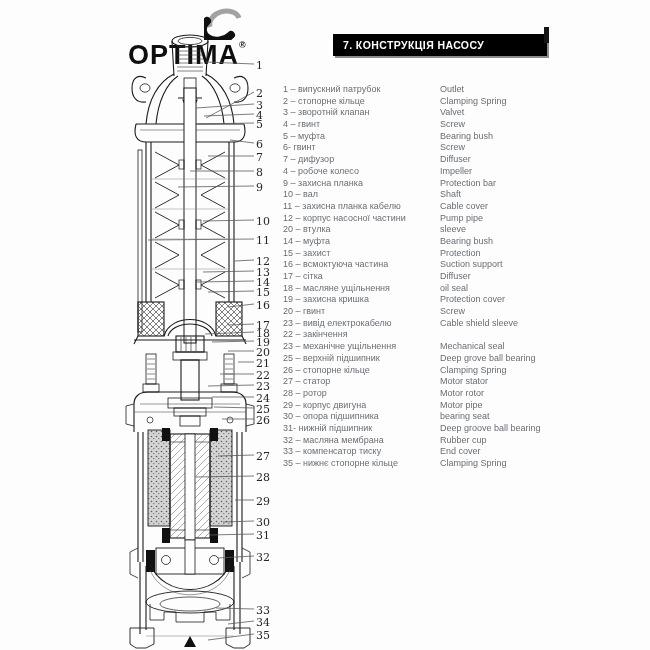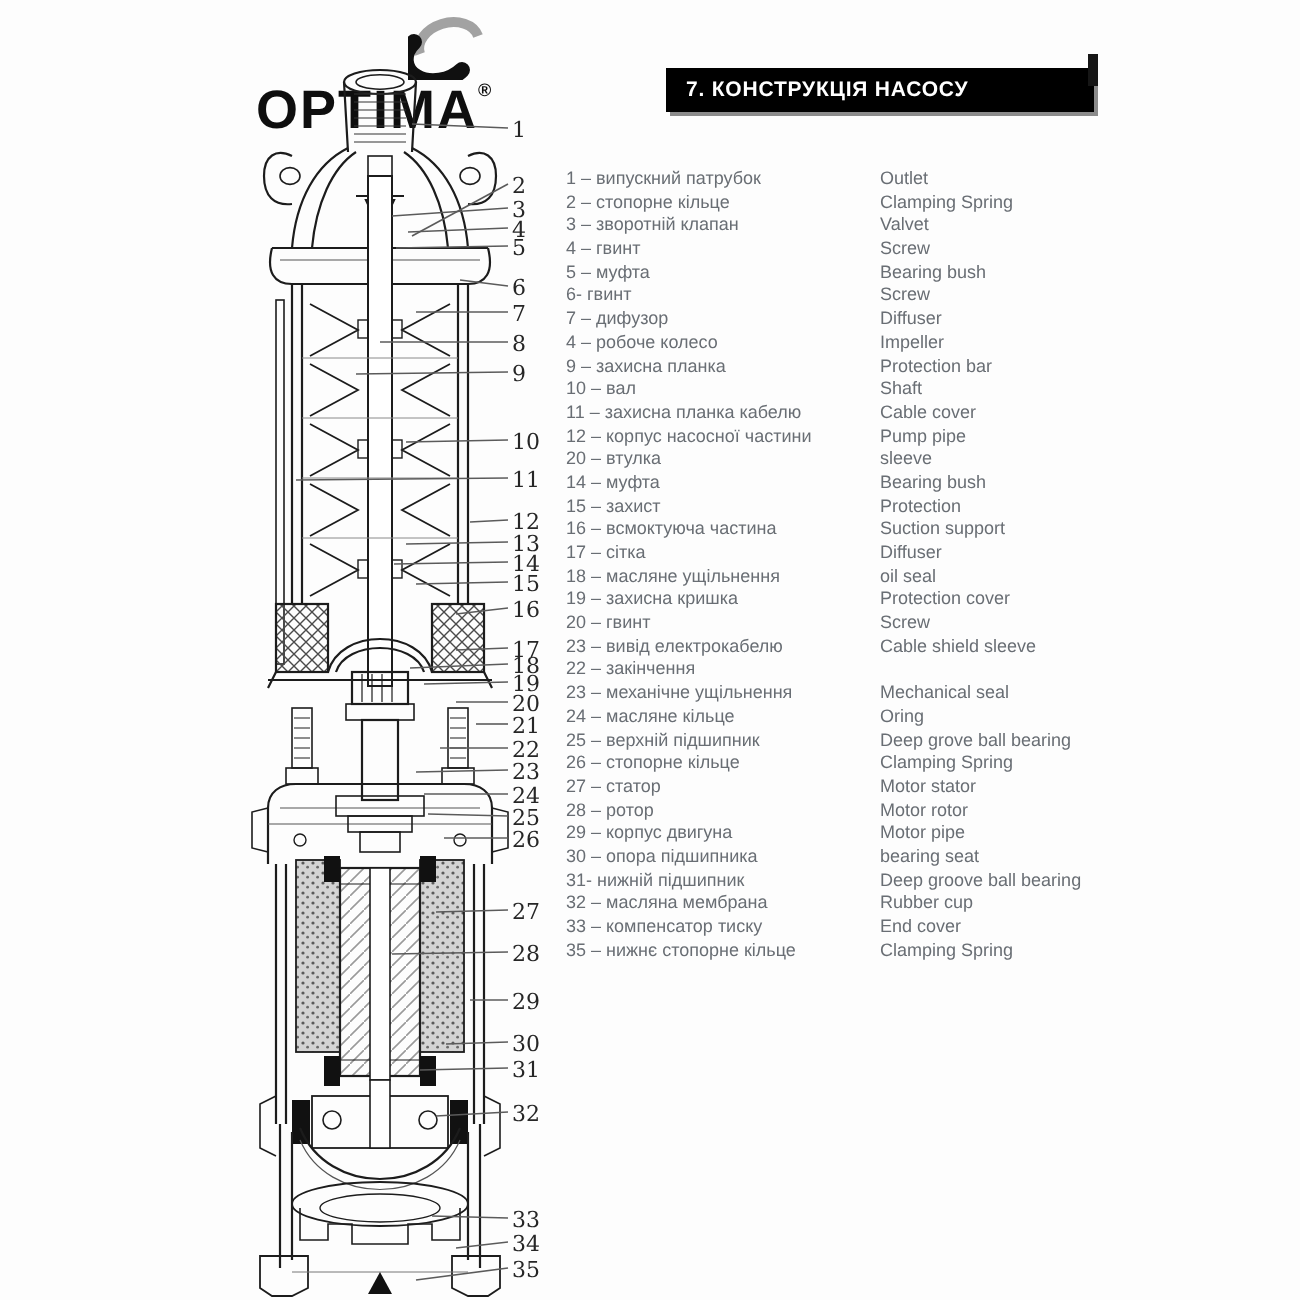--- a/index.html
+++ b/index.html
@@ -72,21 +72,20 @@
     <div class="row"><span>14 – муфта</span><span class="en">Bearing bush</span></div>
     <div class="row"><span>15 – захист</span><span class="en">Protection</span></div>
     <div class="row"><span>16 – всмоктуюча частина</span><span class="en">Suction support</span></div>
     <div class="row"><span>17 – сітка</span><span class="en">Diffuser</span></div>
     <div class="row"><span>18 – масляне ущільнення</span><span class="en">oil seal</span></div>
     <div class="row"><span>19 – захисна кришка</span><span class="en">Protection cover</span></div>
     <div class="row"><span>20 – гвинт</span><span class="en">Screw</span></div>
     <div class="row"><span>23 – вивід електрокабелю</span><span class="en">Cable shield sleeve</span></div>
     <div class="row"><span>22 – закінчення</span><span class="en"></span></div>
     <div class="row"><span>23 – механічне ущільнення</span><span class="en">Mechanical seal</span></div>
-    <div class="row"><span>24 – масляне кільце</span><span class="en">Oring</span></div>
     <div class="row"><span>25 – верхній підшипник</span><span class="en">Deep grove ball bearing</span></div>
     <div class="row"><span>26 – стопорне кільце</span><span class="en">Clamping Spring</span></div>
     <div class="row"><span>27 – статор</span><span class="en">Motor stator</span></div>
     <div class="row"><span>28 – ротор</span><span class="en">Motor rotor</span></div>
     <div class="row"><span>29 – корпус двигуна</span><span class="en">Motor pipe</span></div>
     <div class="row"><span>30 – опора підшипника</span><span class="en">bearing seat</span></div>
     <div class="row"><span>31- нижній підшипник</span><span class="en">Deep groove ball bearing</span></div>
     <div class="row"><span>32 – масляна мембрана</span><span class="en">Rubber cup</span></div>
     <div class="row"><span>33 – компенсатор тиску</span><span class="en">End cover</span></div>
     <div class="row"><span>35 – нижнє стопорне кільце</span><span class="en">Clamping Spring</span></div>

